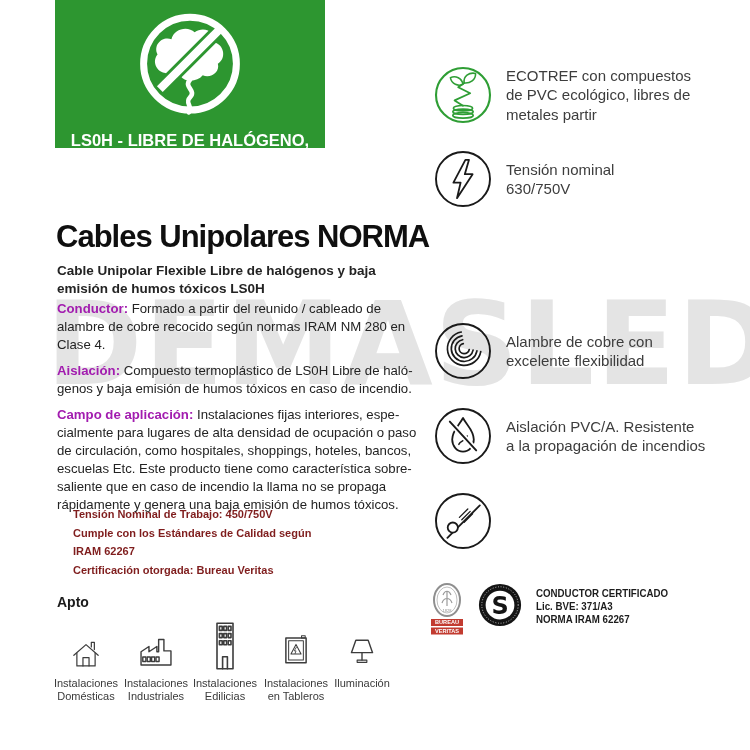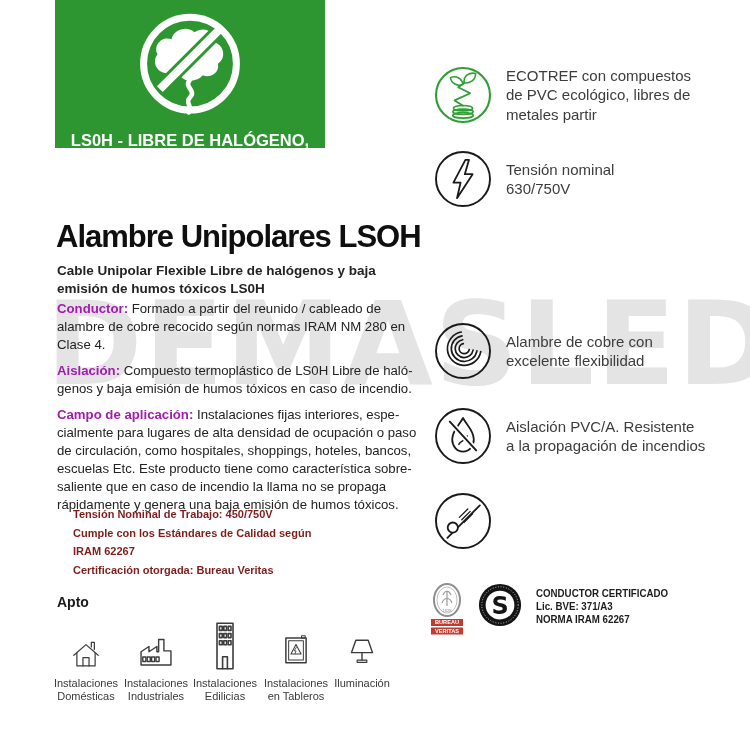--- a/index.html
+++ b/index.html
@@ -68,21 +68,21 @@
       <path d="M29,56 C21,55 17,46 22,40 C18,32 26,24 34,27 C36,18 48,15 54,21 C62,15 73,21 72,30 C80,33 81,44 74,48 C76,55 68,61 61,58 C56,64 46,64 42,59 C38,62 31,61 29,56 Z" fill="#ffffff"></path>
       <path d="M50,62 C44,68 56,71 50,77 C45,82 53,85 49,90" fill="none" stroke="#ffffff" stroke-width="4" stroke-linecap="round"></path>
       <line x1="76" y1="18" x2="24" y2="70" stroke="#2D9630" stroke-width="12"></line>
       <line x1="76" y1="18" x2="24" y2="70" stroke="#ffffff" stroke-width="7"></line>
       <circle cx="50" cy="48" r="40" fill="none" stroke="#ffffff" stroke-width="6"></circle>
     </svg>
     <div class="badge-caption preline">LS0H - LIBRE DE HALÓGENO,
 BAJA EMISIÓN DE HUMOS</div>
   </div>
 
-  <h1 class="abs title" style="margin:0;">Alambre Unipolares LSOH</h1>
+  <h1 class="abs title" style="margin:0;">Cables Unipolares NORMA</h1>
   <div class="abs subtitle pre">Cable Unipolar Flexible Libre de halógenos y baja
 emisión de humos tóxicos LS0H</div>
 
   <p class="abs para pre p-conductor" style="margin:0;"><b>Conductor:</b> <span>Formado a partir del reunido / cableado de
 alambre de cobre recocido según normas IRAM NM 280 en
 Clase 4.</span></p>
 
   <p class="abs para pre p-aislacion" style="margin:0;"><b>Aislación:</b> <span>Compuesto termoplástico de LS0H Libre de haló-
 genos y baja emisión de humos tóxicos en caso de incendio.</span></p>
 

